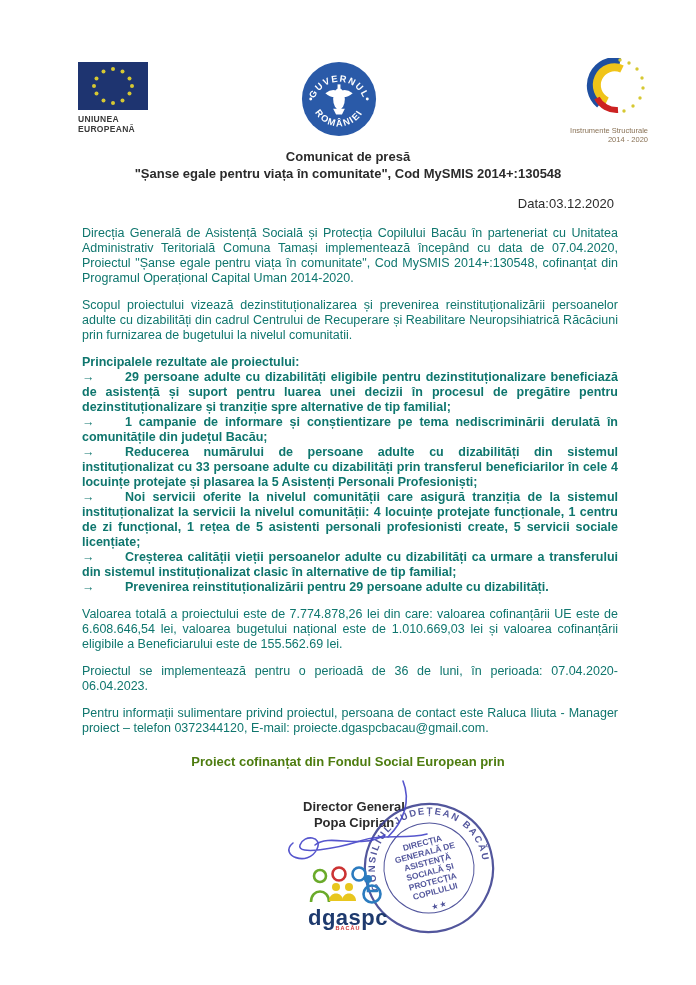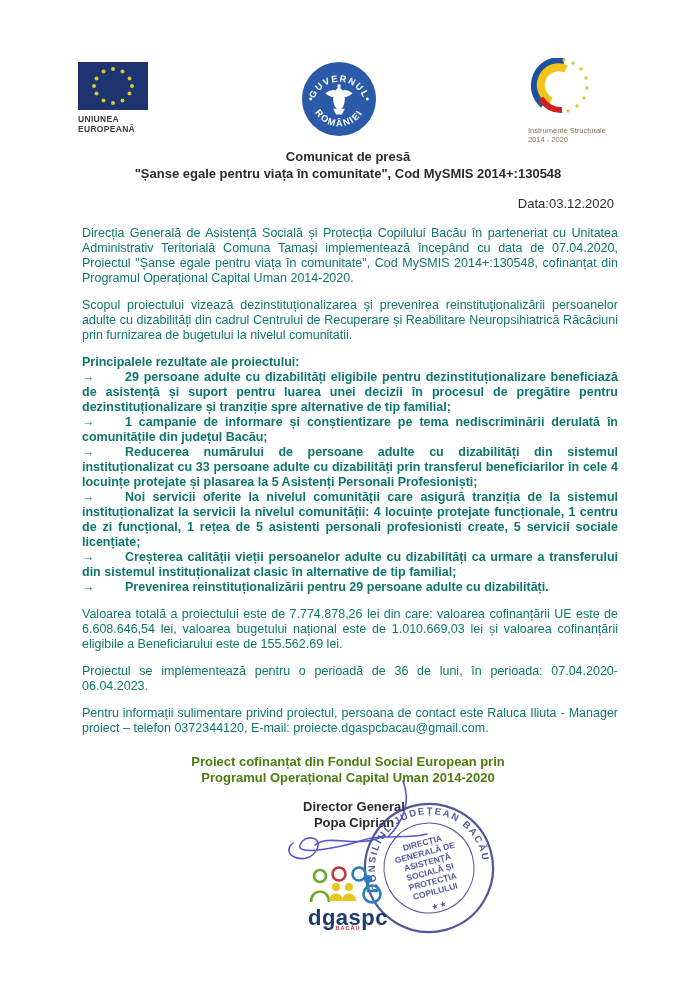--- a/index.html
+++ b/index.html
@@ -5,21 +5,21 @@
   * { margin:0; padding:0; box-sizing:border-box; }
   html,body { background:#ffffff; }
   .page {
     position:relative; width:696px; height:985px; background:#fff;
     font-family:"Liberation Sans", sans-serif; color:#2b2b2b; overflow:hidden;
   }
   
   .logo-eu { position:absolute; left:78px; top:62px; width:90px; text-align:left; }
   .logo-eu .flag-label { font-size:8.5px; font-weight:bold; color:#3a3a3a; letter-spacing:.3px; }
   .logo-gov { position:absolute; left:300px; top:60px; }
-  .logo-instr { position:absolute; left:528px; top:58px; width:120px; text-align:left; }
+  .logo-instr { position:absolute; left:528px; top:58px; width:120px; text-align:right; }
   .logo-instr .instr-label { font-size:7.5px; color:#8a7357; line-height:1.25; margin-top:2px; }
   
   .doc-title { position:absolute; top:149px; left:0; width:100%; text-align:center;
                font-size:13px; font-weight:bold; color:#2b2b2b; }
   .doc-subtitle { position:absolute; top:166px; left:0; width:100%; text-align:center;
                font-size:13px; font-weight:bold; color:#2b2b2b; }
   .doc-date { position:absolute; top:196px; left:82px; width:532px; text-align:right;
                font-size:13px; color:#2b2b2b; }
   
   .body-text { position:absolute; top:226px; left:82px; width:536px;
@@ -125,21 +125,20 @@
       <p class="tight"><span class="arrow">→</span><span>Creșterea calității vieții persoanelor adulte cu dizabilități ca urmare a transferului din sistemul instituționalizat clasic în alternative de tip familial;</span></p>
       <p class="tight"><span class="arrow">→</span><span>Prevenirea reinstituționalizării pentru 29 persoane adulte cu dizabilități.</span></p>
     </div>
     <p>Valoarea totală a proiectului este de 7.774.878,26 lei din care: valoarea cofinanțării UE este de 6.608.646,54 lei, valoarea bugetului național este de 1.010.669,03 lei și valoarea cofinanțării eligibile a Beneficiarului este de 155.562.69 lei.</p>
     <p>Proiectul se implementează pentru o perioadă de 36 de luni, în perioada: 07.04.2020-06.04.2023.</p>
     <p>Pentru informații sulimentare privind proiectul, persoana de contact este Raluca Iliuta - Manager proiect – telefon 0372344120, E-mail: proiecte.dgaspcbacau@gmail.com.</p>
   </div>
 
   <div class="cofinance">
     <div>Proiect cofinanțat din Fondul Social European prin</div>
-    <div>Programul Operațional Capital Uman 2014-2020</div>
   </div>
 
   <div class="director">
     <div>Director General</div>
     <div>Popa Ciprian</div>
   </div>
 
   <svg class="signature-svg" width="230" height="100" viewBox="0 0 230 100">
     <g stroke="#4444c8" stroke-width="1.6" fill="none" opacity="0.9" stroke-linecap="round">
       <path d="M 183,6 C 191,26 184,46 168,62"></path>

